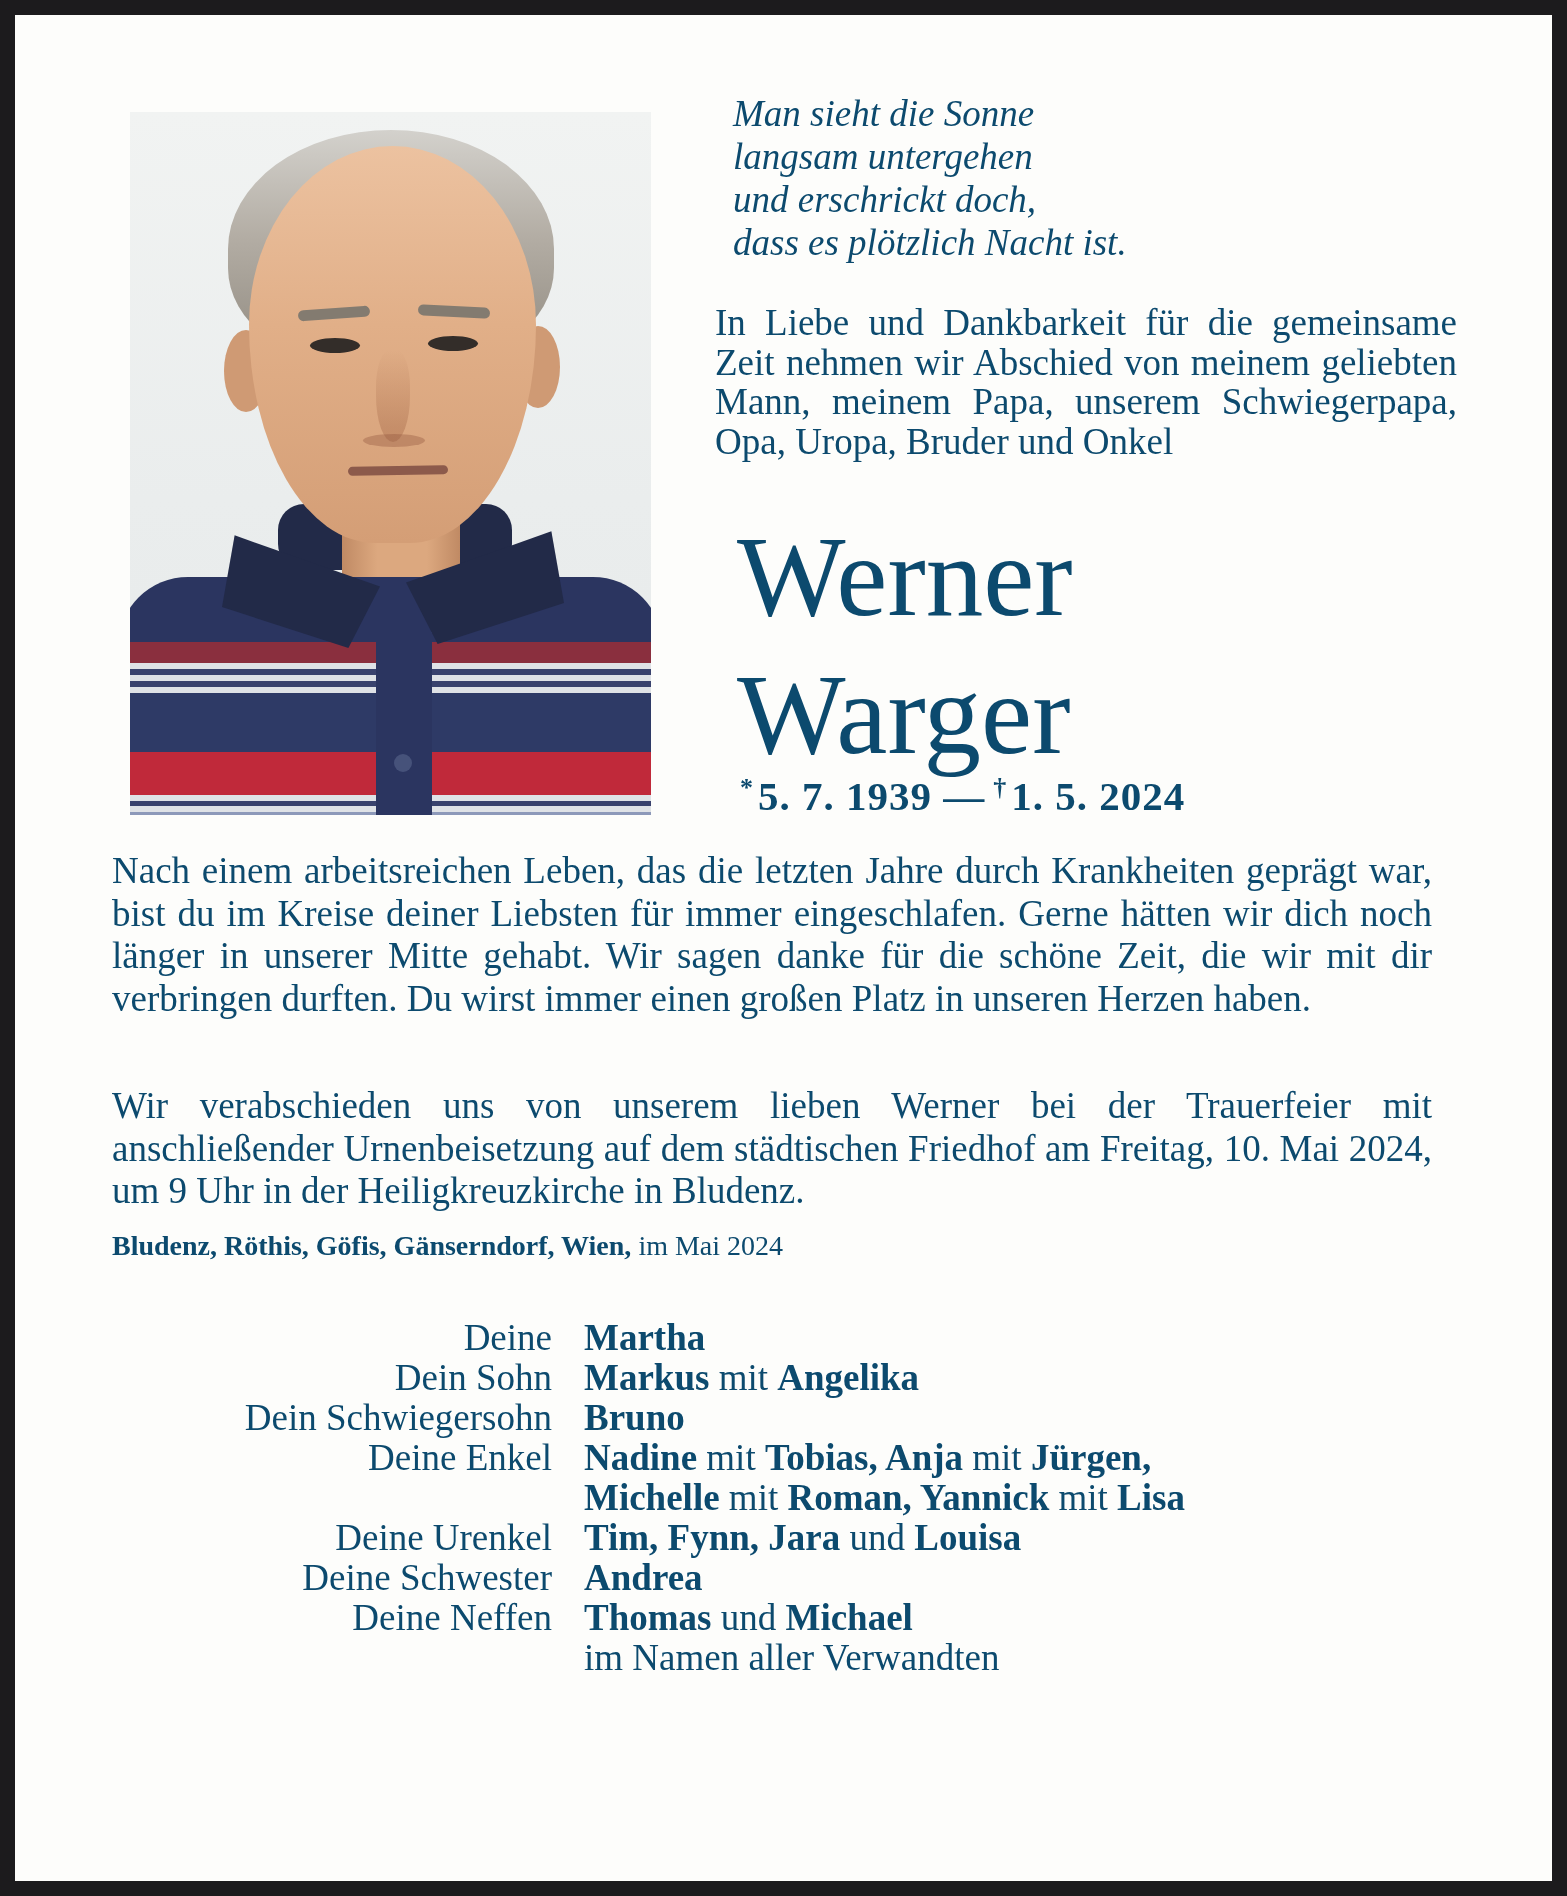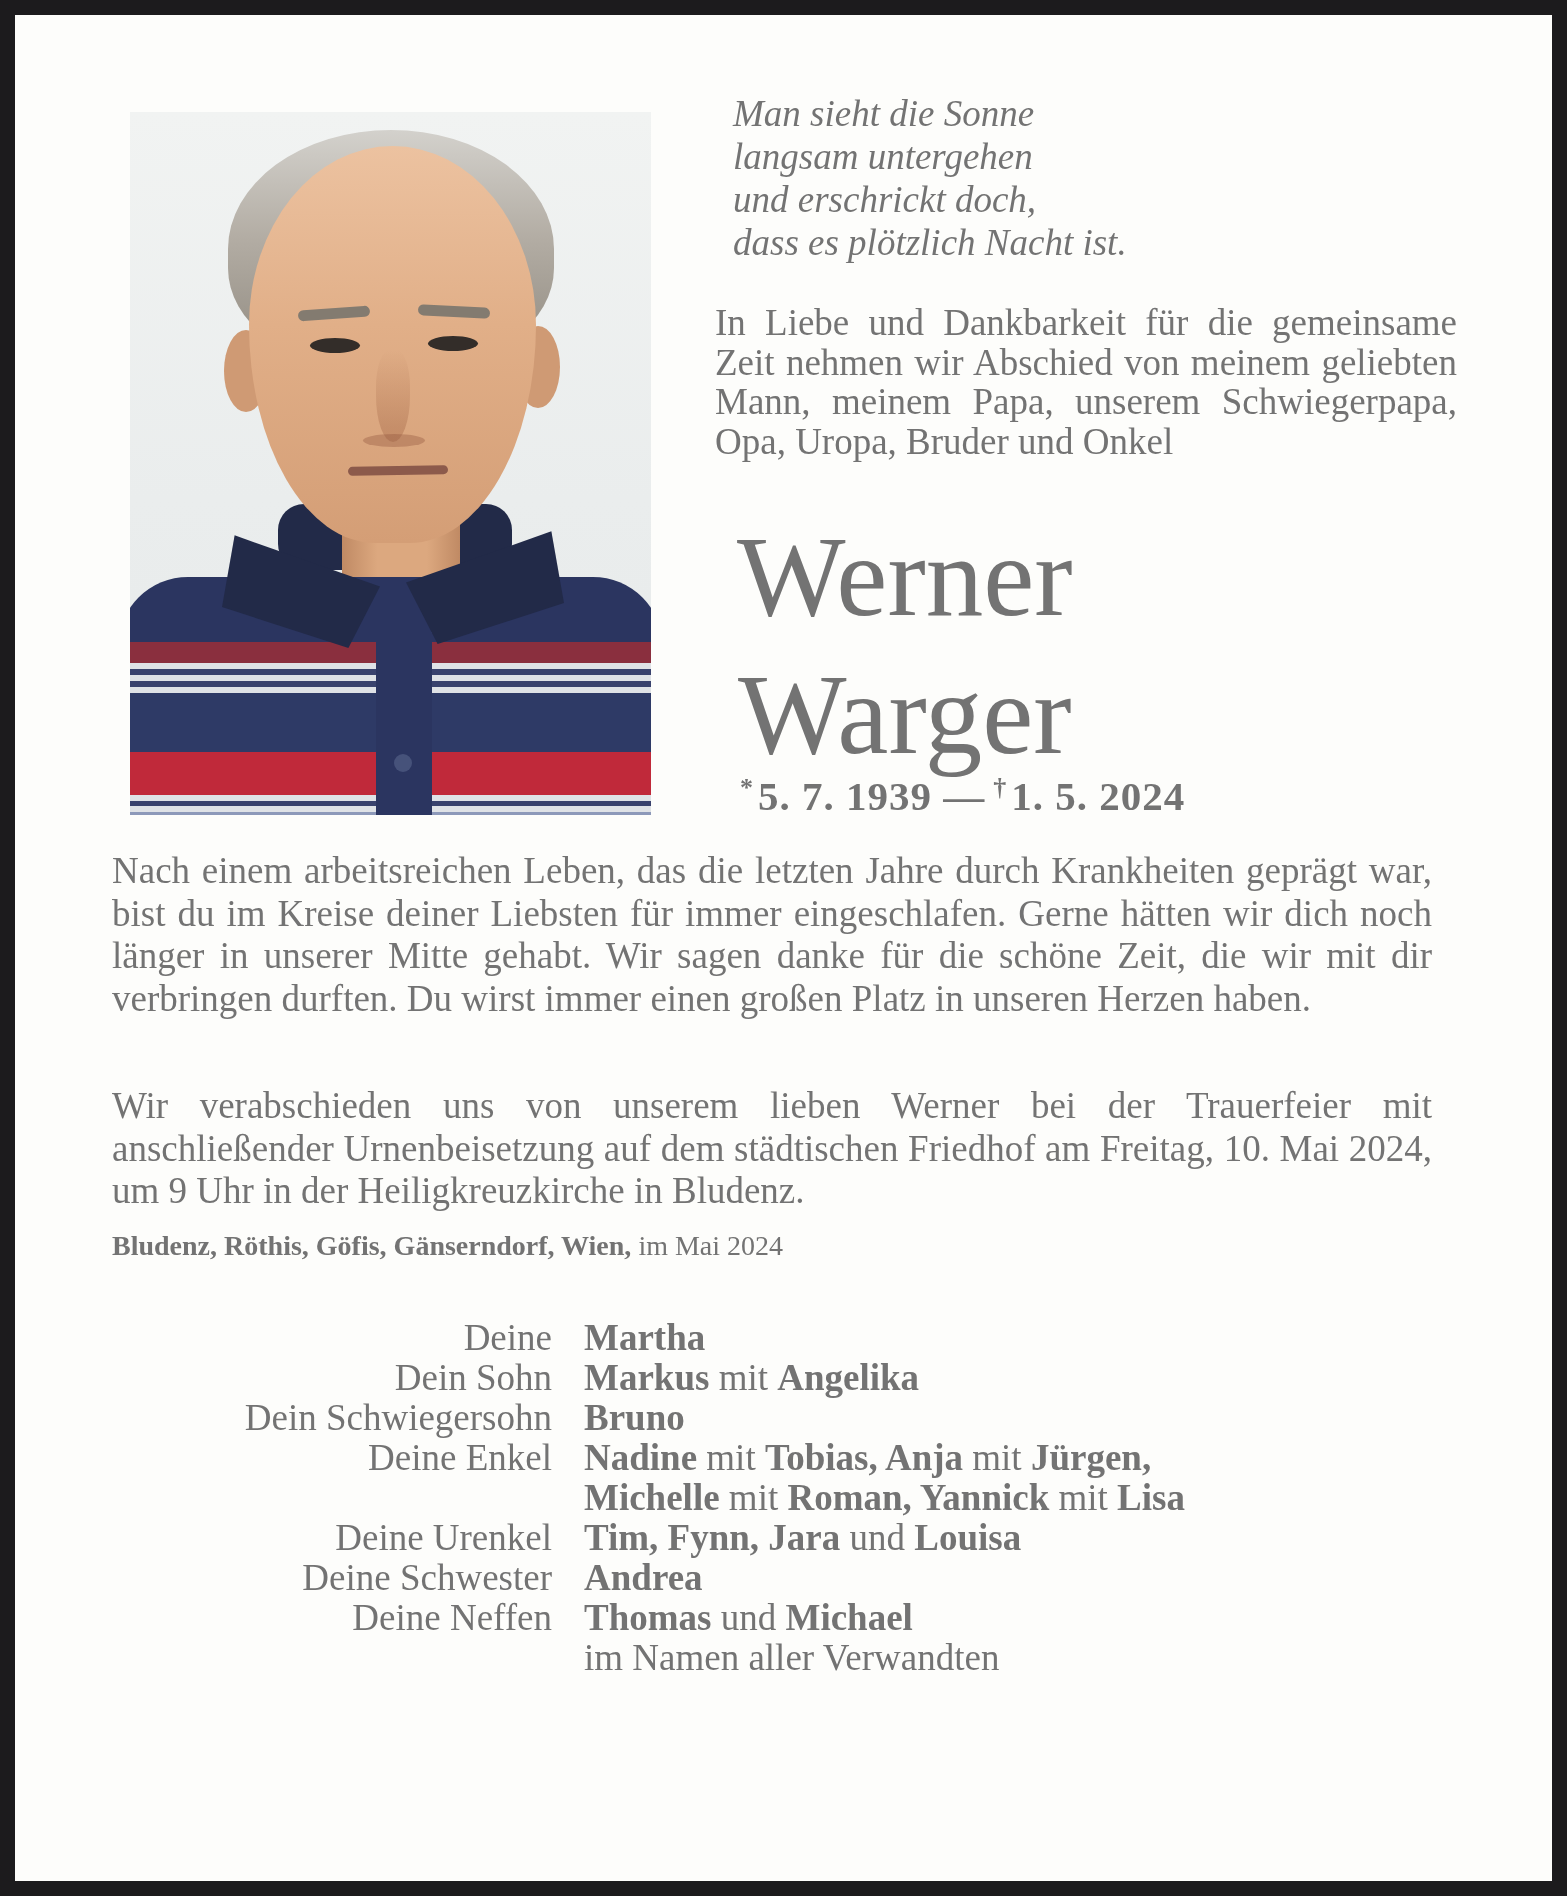--- a/index.html
+++ b/index.html
@@ -1,21 +1,21 @@
 <!DOCTYPE html>
 <html><head>
 <meta charset="utf-8">
 <style>
   html,body { margin:0; padding:0; background:#111; }
   .page {
     position:relative;
     width:1567px; height:1896px;
     background:#fdfdfb;
     font-family:"Liberation Serif", serif;
-    color:#737373;
+    color:#0c4a6e;
     overflow:hidden;
   }
   .frame {
     position:absolute; inset:0;
     border:15px solid #1c1b1d;
     pointer-events:none;
     z-index:50;
   }
 
   
@@ -87,21 +87,21 @@
     position:absolute; left:733px; top:92px;
     font-style:italic; font-size:37px; line-height:43px;
     white-space:pre-line;
   }
   .intro {
     position:absolute; left:715px; top:303px; width:742px;
     font-size:37px; line-height:39.5px; text-align:justify;
   }
   .name {
     position:absolute; left:737px; top:508px;
-    font-size:115px; line-height:138px; white-space:pre-line;text-align:center;
+    font-size:115px; line-height:138px; white-space:pre-line;
   }
   .dates {
     position:absolute; left:740px; top:772px;
     font-size:41px; font-weight:700; letter-spacing:1px;
   }
   .dates .sym { font-size:26px; position:relative; top:-14px; padding-right:4px; }
   .body-par {
     position:absolute; left:112px; width:1320px;
     font-size:37px; line-height:42.5px; text-align:justify;
   }

